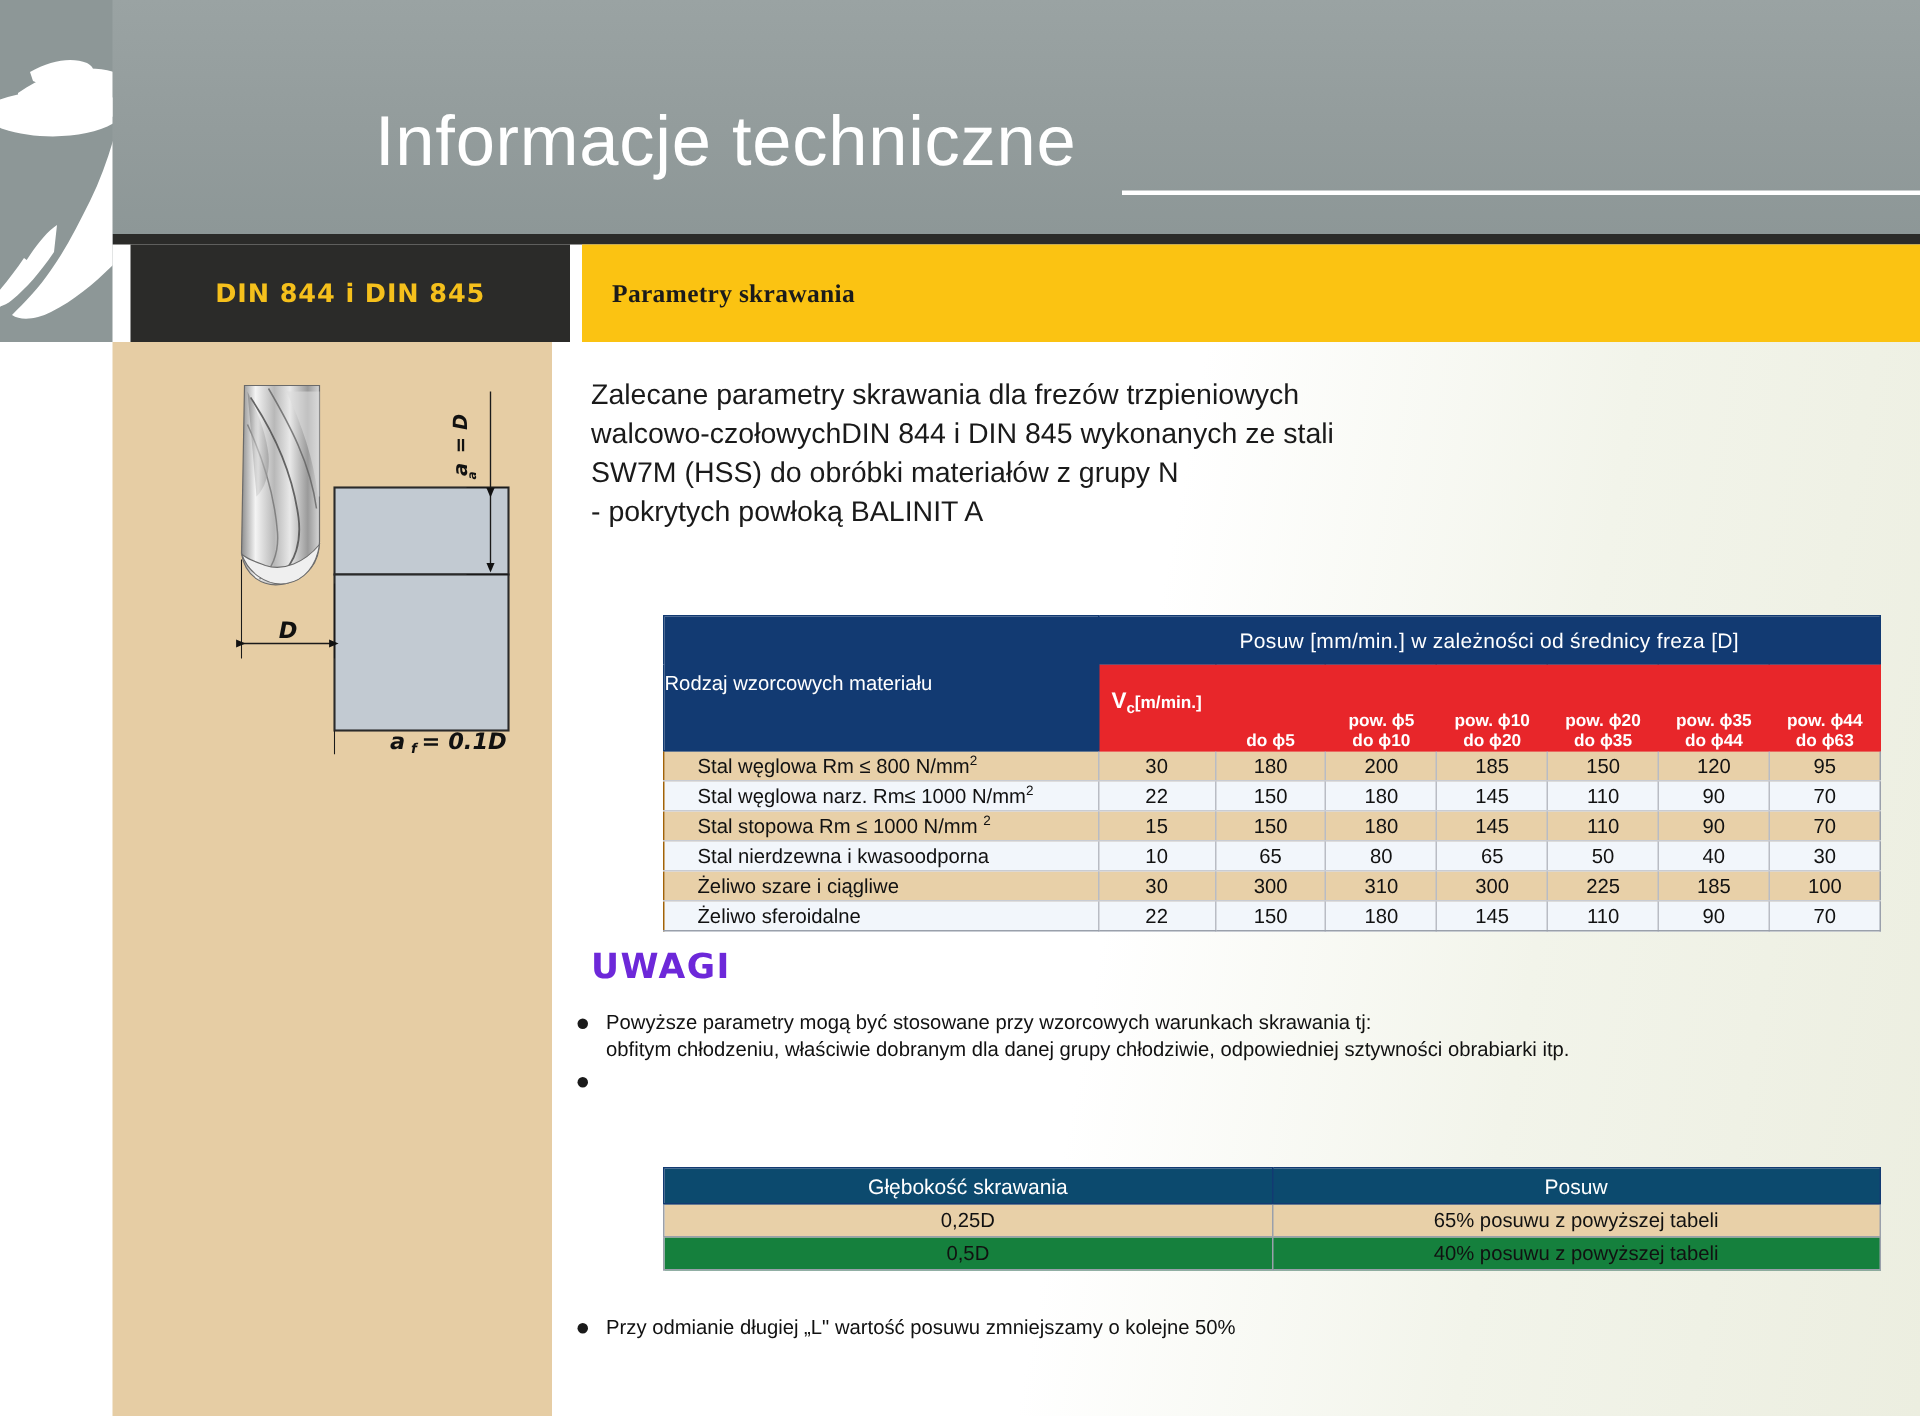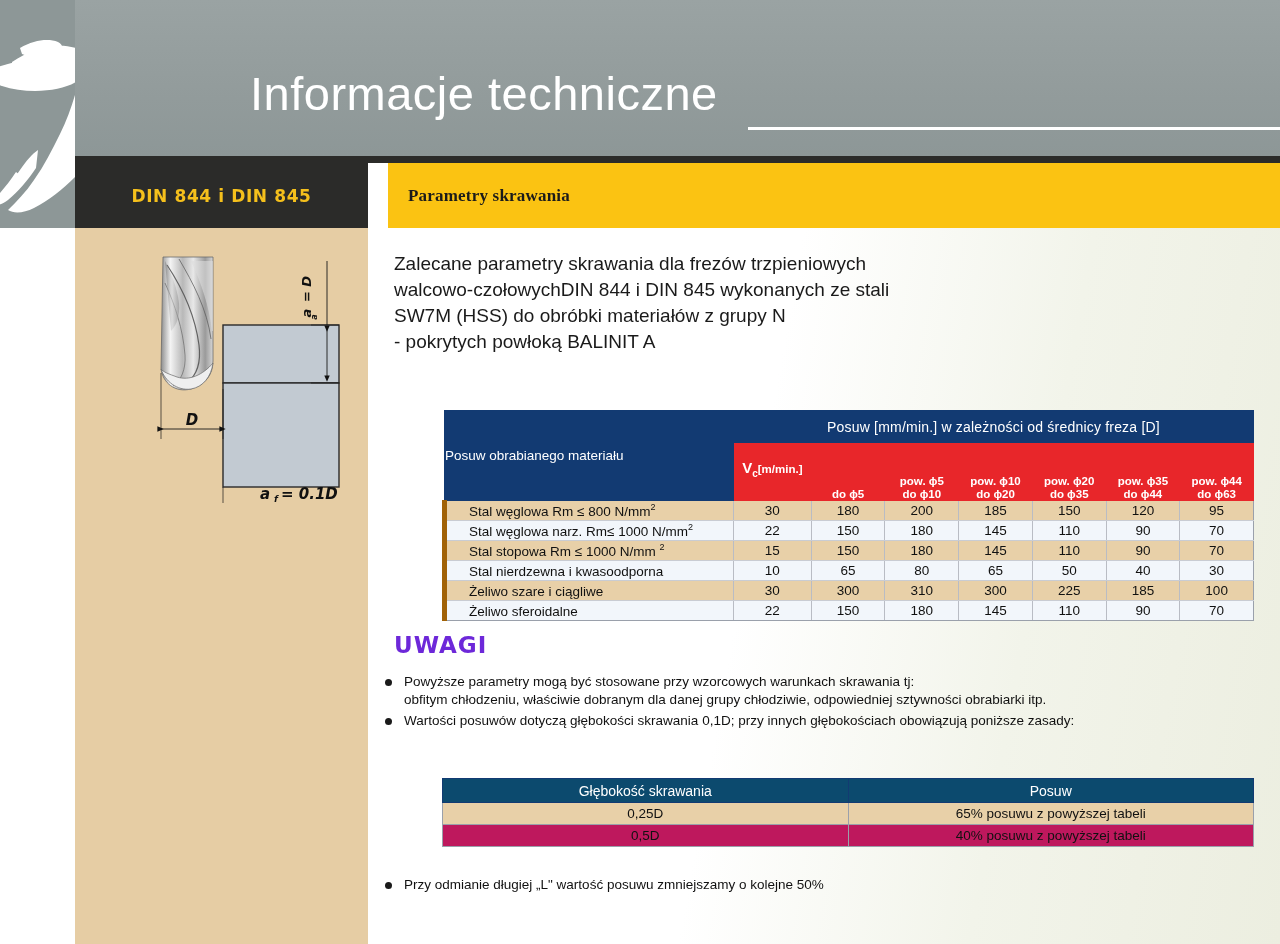--- a/index.html
+++ b/index.html
@@ -43,21 +43,21 @@
   .logo-panel {
     position:absolute; left:0; top:0; width:75px; height:228px;
     background:#8d9797; overflow:hidden;
   }
   .logo-bird {
     position:absolute; left:-10px; top:18px; width:215px; height:200px;
   }
 
   
   .din-band {
-    position:absolute; left:75px; top:163px; width:293px; height:65px;
+    position:absolute; left:87px; top:163px; width:293px; height:65px;
     background:#2b2b29;
   }
   .din-label {
     position:absolute; left:0; right:0; top:50%; transform:translateY(-50%);
     text-align:center; color:#f5c01c;
     font-weight:bold; font-size:17px; letter-spacing:0.6px;
     font-family:"DejaVu Sans", sans-serif;
   }
 
   
@@ -121,21 +121,21 @@
     height:20px; text-align:center; color:#111111;
     font-size:13.5px; border-left:1px solid #b9bcc4; border-right:1px solid #b9bcc4;
     border-bottom:1px solid #c9ccd3;
   }
   .tbl-main tbody td.mat {
     text-align:left; padding-left:22px; font-size:13.5px;
   }
   .row-a td { background:#e8d0a8; }
   .row-b td { background:#f2f6fb; }
   .tbl-main tbody tr:last-child td { border-bottom:1px solid #9aa0ab; }
-  .tbl-main tbody td:first-child { border-left:5px solid #a16207; }
+  .tbl-main tbody td:first-child { border-left:1px solid #a16207; }
   .tbl-main tbody td:last-child { border-right:1px solid #9aa0ab; }
   .sup { font-size:9px; vertical-align:super; }
 
   
   .uwagi-title {
     position:absolute; left:26px; top:404px;
     font-size:23px; font-weight:bold; color:#6d28d9;
     letter-spacing:1px; font-family:"DejaVu Sans", sans-serif;
   }
   .notes { position:absolute; left:8px; top:445px; width:890px; }
@@ -157,21 +157,21 @@
   .tbl-depth th {
     background:#0c4a6e; color:#ffffff; font-weight:normal;
     height:24px; text-align:center; font-size:14px;
     border:1px solid #123a72;
   }
   .tbl-depth td {
     height:22px; text-align:center; color:#111111;
     border:1px solid #9aa0ab;
   }
   .tbl-depth tr.d-a td { background:#e8d0a8; }
-  .tbl-depth tr.d-b td { background:#be185d;text-align:center; }
+  .tbl-depth tr.d-b td { background:#15803d;text-align:center; }
 
   .note-last {
     position:absolute; left:8px; top:648px; width:700px;
     padding-left:28px; font-size:13.5px; line-height:18px; color:#111111;
   }
   .note-last .dot {
     position:absolute; left:9px; top:6px; width:7px; height:7px;
     border-radius:50%; background:#1a1a1a;
   }
 </style>
@@ -282,21 +282,21 @@
     <div class="intro">
       <div>Zalecane parametry skrawania dla frezów trzpieniowych</div>
       <div>walcowo-czołowychDIN 844 i DIN 845 wykonanych ze stali</div>
       <div>SW7M (HSS) do obróbki materiałów z grupy N</div>
       <div>- pokrytych powłoką BALINIT A</div>
     </div>
 
     <table class="tbl-main">
       <thead>
         <tr>
-          <th class="hd-mat" rowspan="2">Posuw obrabianego materiału</th>
+          <th class="hd-mat" rowspan="2">Rodzaj wzorcowych materiału</th>
           <th class="hd-blue hd-span" colspan="7">Posuw [mm/min.] w zależności od średnicy freza [D]</th>
         </tr>
         <tr>
           <th class="hd-red vc" style="width:78px;">
             <span class="vsym">V</span><span class="vsub">c</span><span class="vunit">[m/min.]</span>
           </th>
           <th class="hd-red" style="width:74px;">
             <div>do ϕ5</div>
             <div></div>
           </th>
@@ -389,21 +389,20 @@
     <div class="uwagi-title">UWAGI</div>
 
     <div class="notes">
       <div class="note">
         <span class="dot"></span>
         <span>Powyższe parametry mogą być stosowane przy wzorcowych warunkach skrawania tj:</span>
         <span class="sub">obfitym chłodzeniu, właściwie dobranym dla danej grupy chłodziwie, odpowiedniej sztywności obrabiarki itp.</span>
       </div>
       <div class="note">
         <span class="dot"></span>
-        <span>Wartości posuwów dotyczą głębokości skrawania 0,1D; przy innych głębokościach obowiązują poniższe zasady:</span>
       </div>
     </div>
 
     <table class="tbl-depth">
       <thead>
         <tr>
           <th style="width:406px;">Głębokość skrawania</th>
           <th style="width:406px;">Posuw</th>
         </tr>
       </thead>

